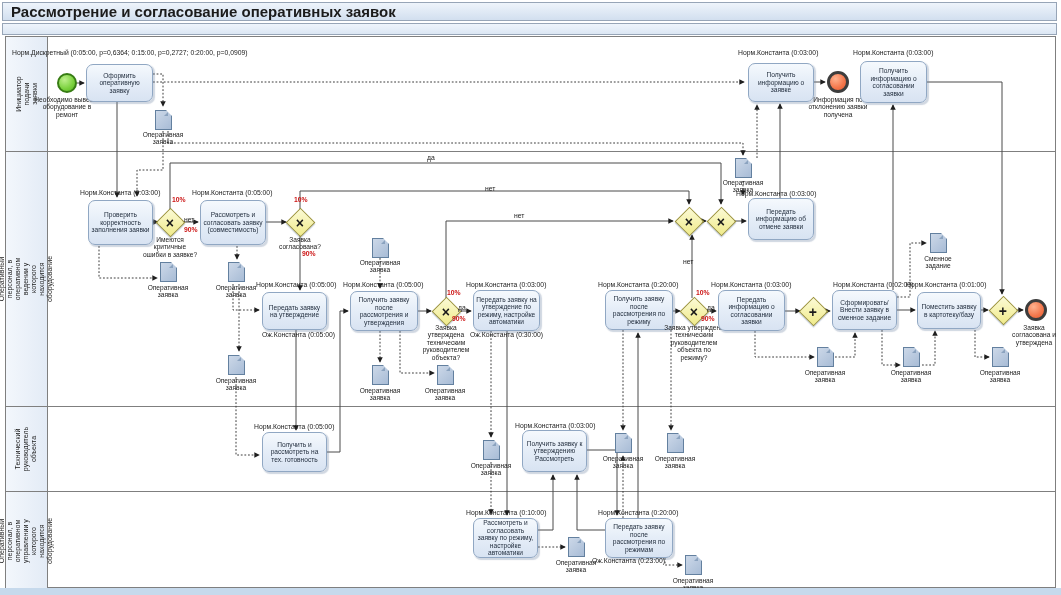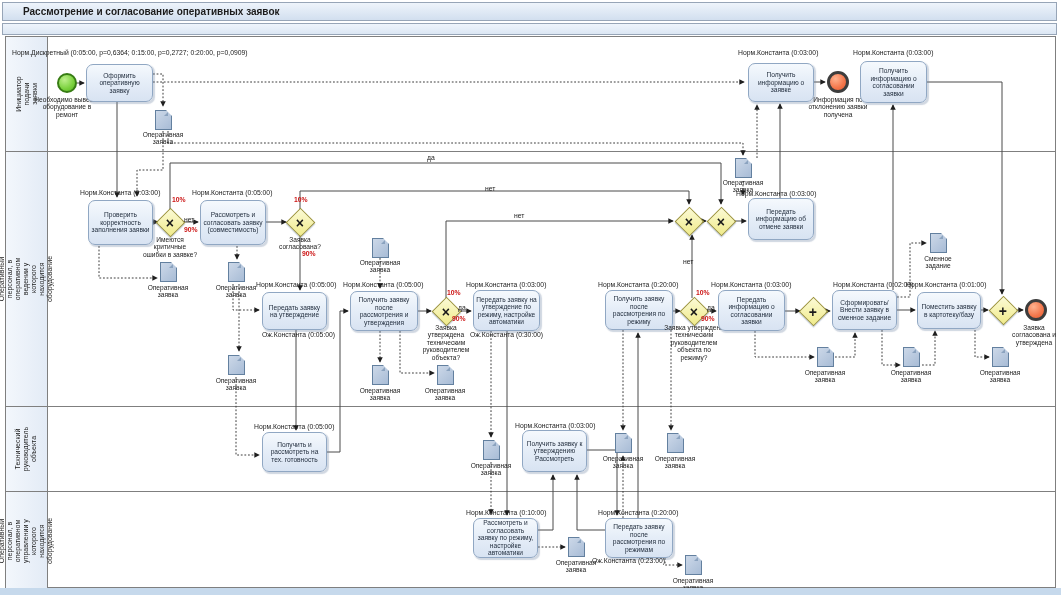--- a/index.html
+++ b/index.html
@@ -1,19 +1,19 @@
 <!DOCTYPE html>
 <html><head>
 <meta charset="utf-8">
 <style>
   html,body{margin:0;padding:0;background:#fff;font-family:"Liberation Sans",sans-serif;}
   .canvas{position:relative;width:1061px;height:595px;background:#fff;overflow:hidden;}
   .titlebar{position:absolute;left:2px;top:2px;width:1055px;height:19px;
     background:linear-gradient(#eef4fb,#d2dfef);border:1px solid #97a5b7;box-sizing:border-box;
-    display:flex;align-items:center;padding-left:20px;font-size:10px;font-weight:bold;color:#1b1b1b;}
+    display:flex;align-items:center;padding-left:8px;font-size:15px;font-weight:bold;color:#1b1b1b;}
   .poolstrip{position:absolute;left:2px;top:23px;width:1055px;height:12px;
     background:linear-gradient(#eef4fb,#dce7f4);border:1px solid #97a5b7;box-sizing:border-box;}
   .bottomstrip{position:absolute;left:0;top:588px;width:1061px;height:7px;background:#c6d9ec;}
   .pool{position:absolute;left:5px;top:36px;width:1051px;height:552px;border:1px solid #7f7f7f;box-sizing:border-box;background:#fff;}
   .lane{position:absolute;left:0;width:100%;border-bottom:1px solid #7f7f7f;box-sizing:border-box;}
   .lane-label{position:absolute;left:0;top:0;width:42px;height:100%;border-right:1px solid #7f7f7f;
     background:linear-gradient(90deg,#f3f7fc,#e3ebf6);display:flex;align-items:center;justify-content:center;box-sizing:border-box;}
   .lane-label span{transform:rotate(-90deg);font-size:7px;line-height:8px;text-align:center;color:#1b1b1b;}
   svg.edges{position:absolute;left:0;top:0;width:1061px;height:595px;}
   .flow{fill:none;stroke:#4a4a4a;stroke-width:1;}

